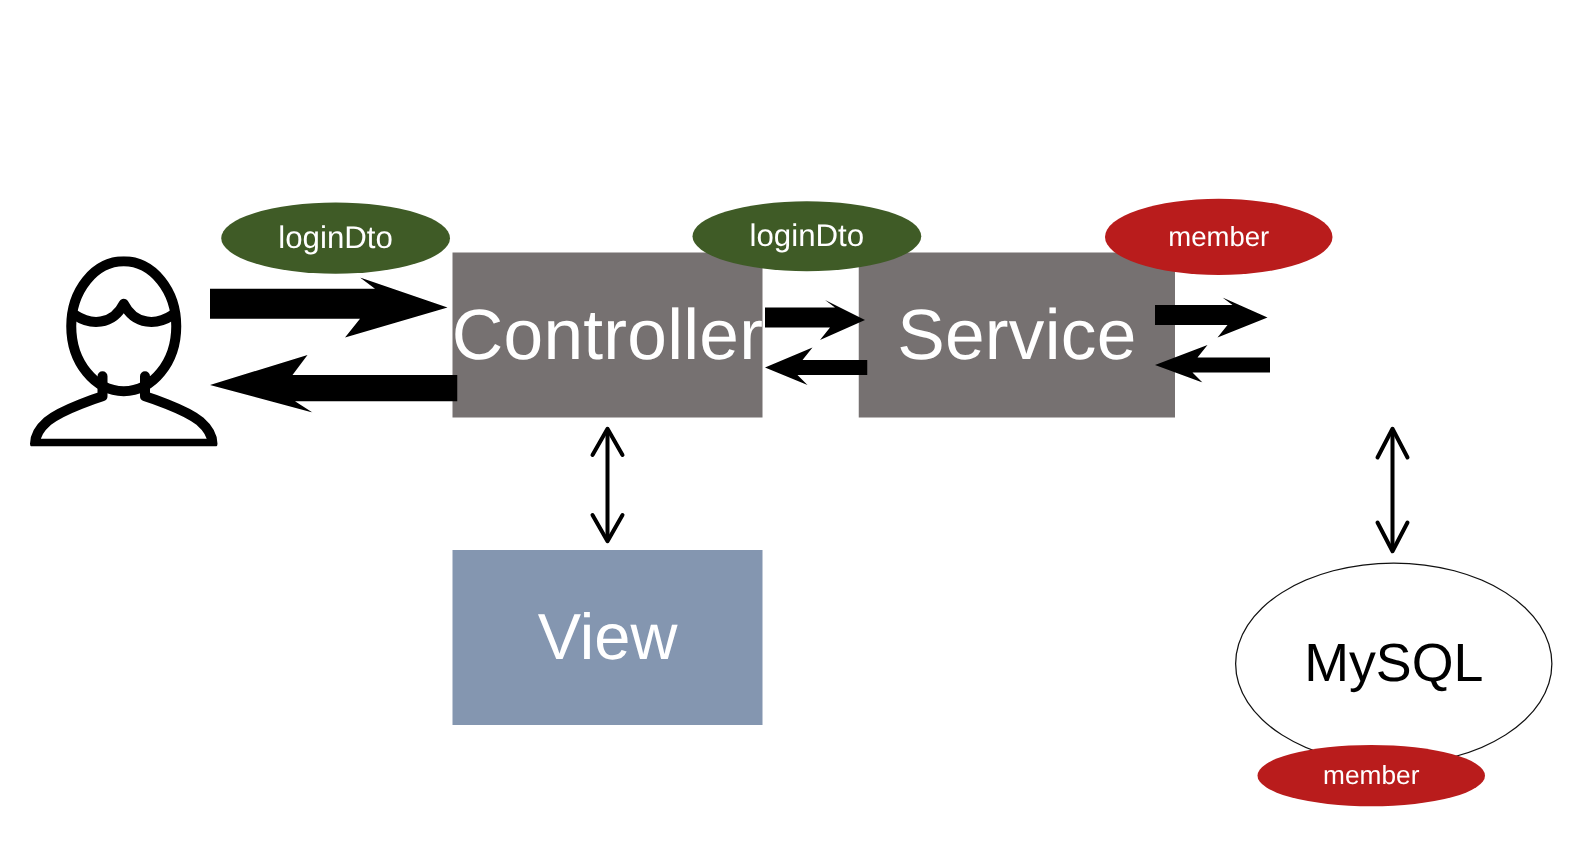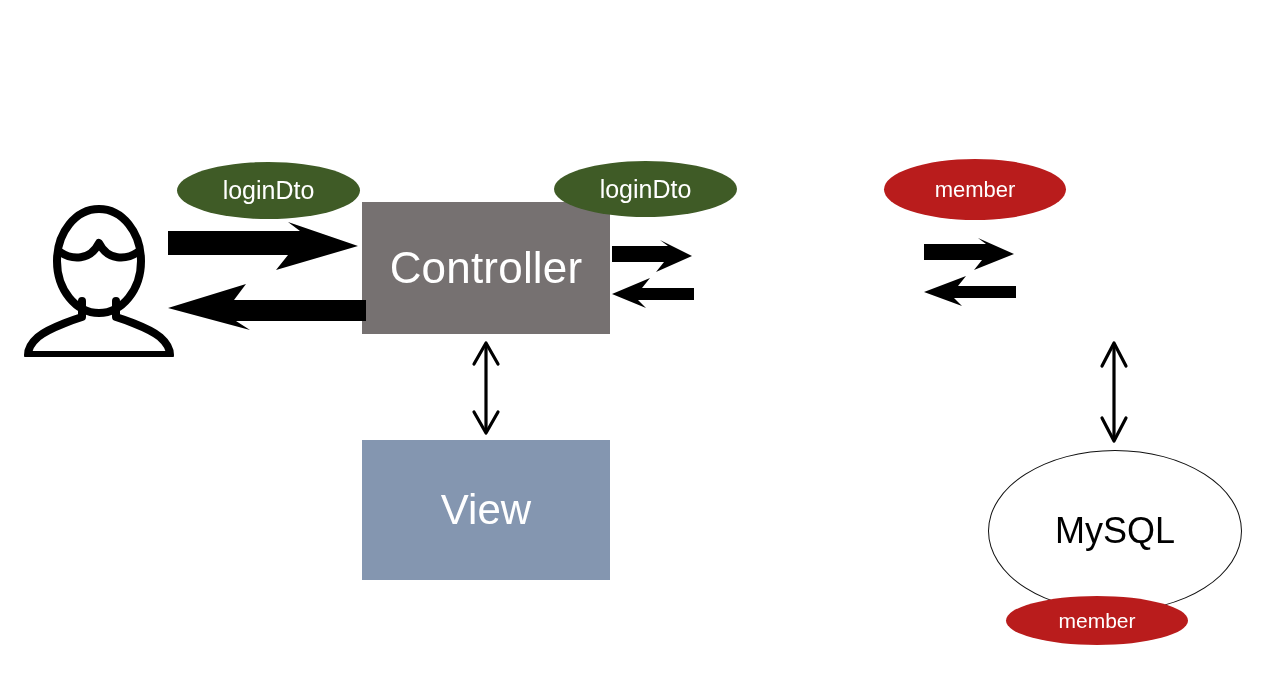--- a/index.html
+++ b/index.html
@@ -22,21 +22,21 @@
   
   .layer-box {
     position: absolute;
     background: #767171;
     display: flex;
     align-items: center;
     justify-content: center;
   }
   .layer-box .layer-label {
     color: #ffffff;
-    font-size: 44px;
+    font-size: 57px;
     font-weight: 400;
     line-height: 1;
     letter-spacing: 0.2px;
     white-space: nowrap;
   }
 
   #box-controller { left: 362px; top: 202px; width: 248px; height: 132px; }
   #box-service    { left: 687px; top: 202px; width: 253px; height: 132px; }
   #box-repository { left: 1010px; top: 202px; width: 248px; height: 132px; }
 
@@ -44,39 +44,39 @@
   #box-view {
     position: absolute;
     left: 362px; top: 440px; width: 248px; height: 140px;
     background: #8496B0;
     display: flex;
     align-items: center;
     justify-content: center;
   }
   #box-view .layer-label {
     color: #ffffff;
-    font-size: 42px;
+    font-size: 52px;
     line-height: 1;
     white-space: nowrap;
   }
 
   
   #mysql-node {
     position: absolute;
     left: 988px; top: 450px; width: 252px; height: 160px;
     border: 1.6px solid #111111;
     border-radius: 50%;
     background: #ffffff;
     display: flex;
     align-items: center;
     justify-content: center;
   }
   #mysql-node .db-label {
     color: #000000;
-    font-size: 36px;
+    font-size: 43px;
     line-height: 1;
     white-space: nowrap;
   }
 
   
   .payload {
     position: absolute;
     border-radius: 50%;
     display: flex;
     align-items: center;
@@ -156,20 +156,23 @@
     <svg width="82" height="68" viewBox="0 0 82 68" xmlns="http://www.w3.org/2000/svg">
       <path d="M0 6 L56 6 L48 0 L80 16 L44 32 L52 22 L0 22 Z" fill="#000000"></path>
       <path d="M82 48 L30 48 L38 38 L0 54 L34 68 L26 60 L82 60 Z" fill="#000000"></path>
     </svg>
   </div>
 
   <div id="payload-service-dto" class="payload green z-top">
     <span class="payload-label">loginDto</span>
   </div>
 
+  <div id="box-service" class="layer-box z-base">
+    <span class="layer-label">Service</span>
+  </div>
 
   <div id="arrows-service-repository" class="exchange-arrows z-mid">
     <svg width="92" height="68" viewBox="0 0 92 68" xmlns="http://www.w3.org/2000/svg">
       <path d="M0 6 L62 6 L54 0 L90 16 L50 32 L58 22 L0 22 Z" fill="#000000"></path>
       <path d="M92 48 L34 48 L42 38 L0 54 L38 68 L30 60 L92 60 Z" fill="#000000"></path>
     </svg>
   </div>
 
   <div id="payload-repo-member" class="payload yellow z-top">
     <span class="payload-label">member</span>

